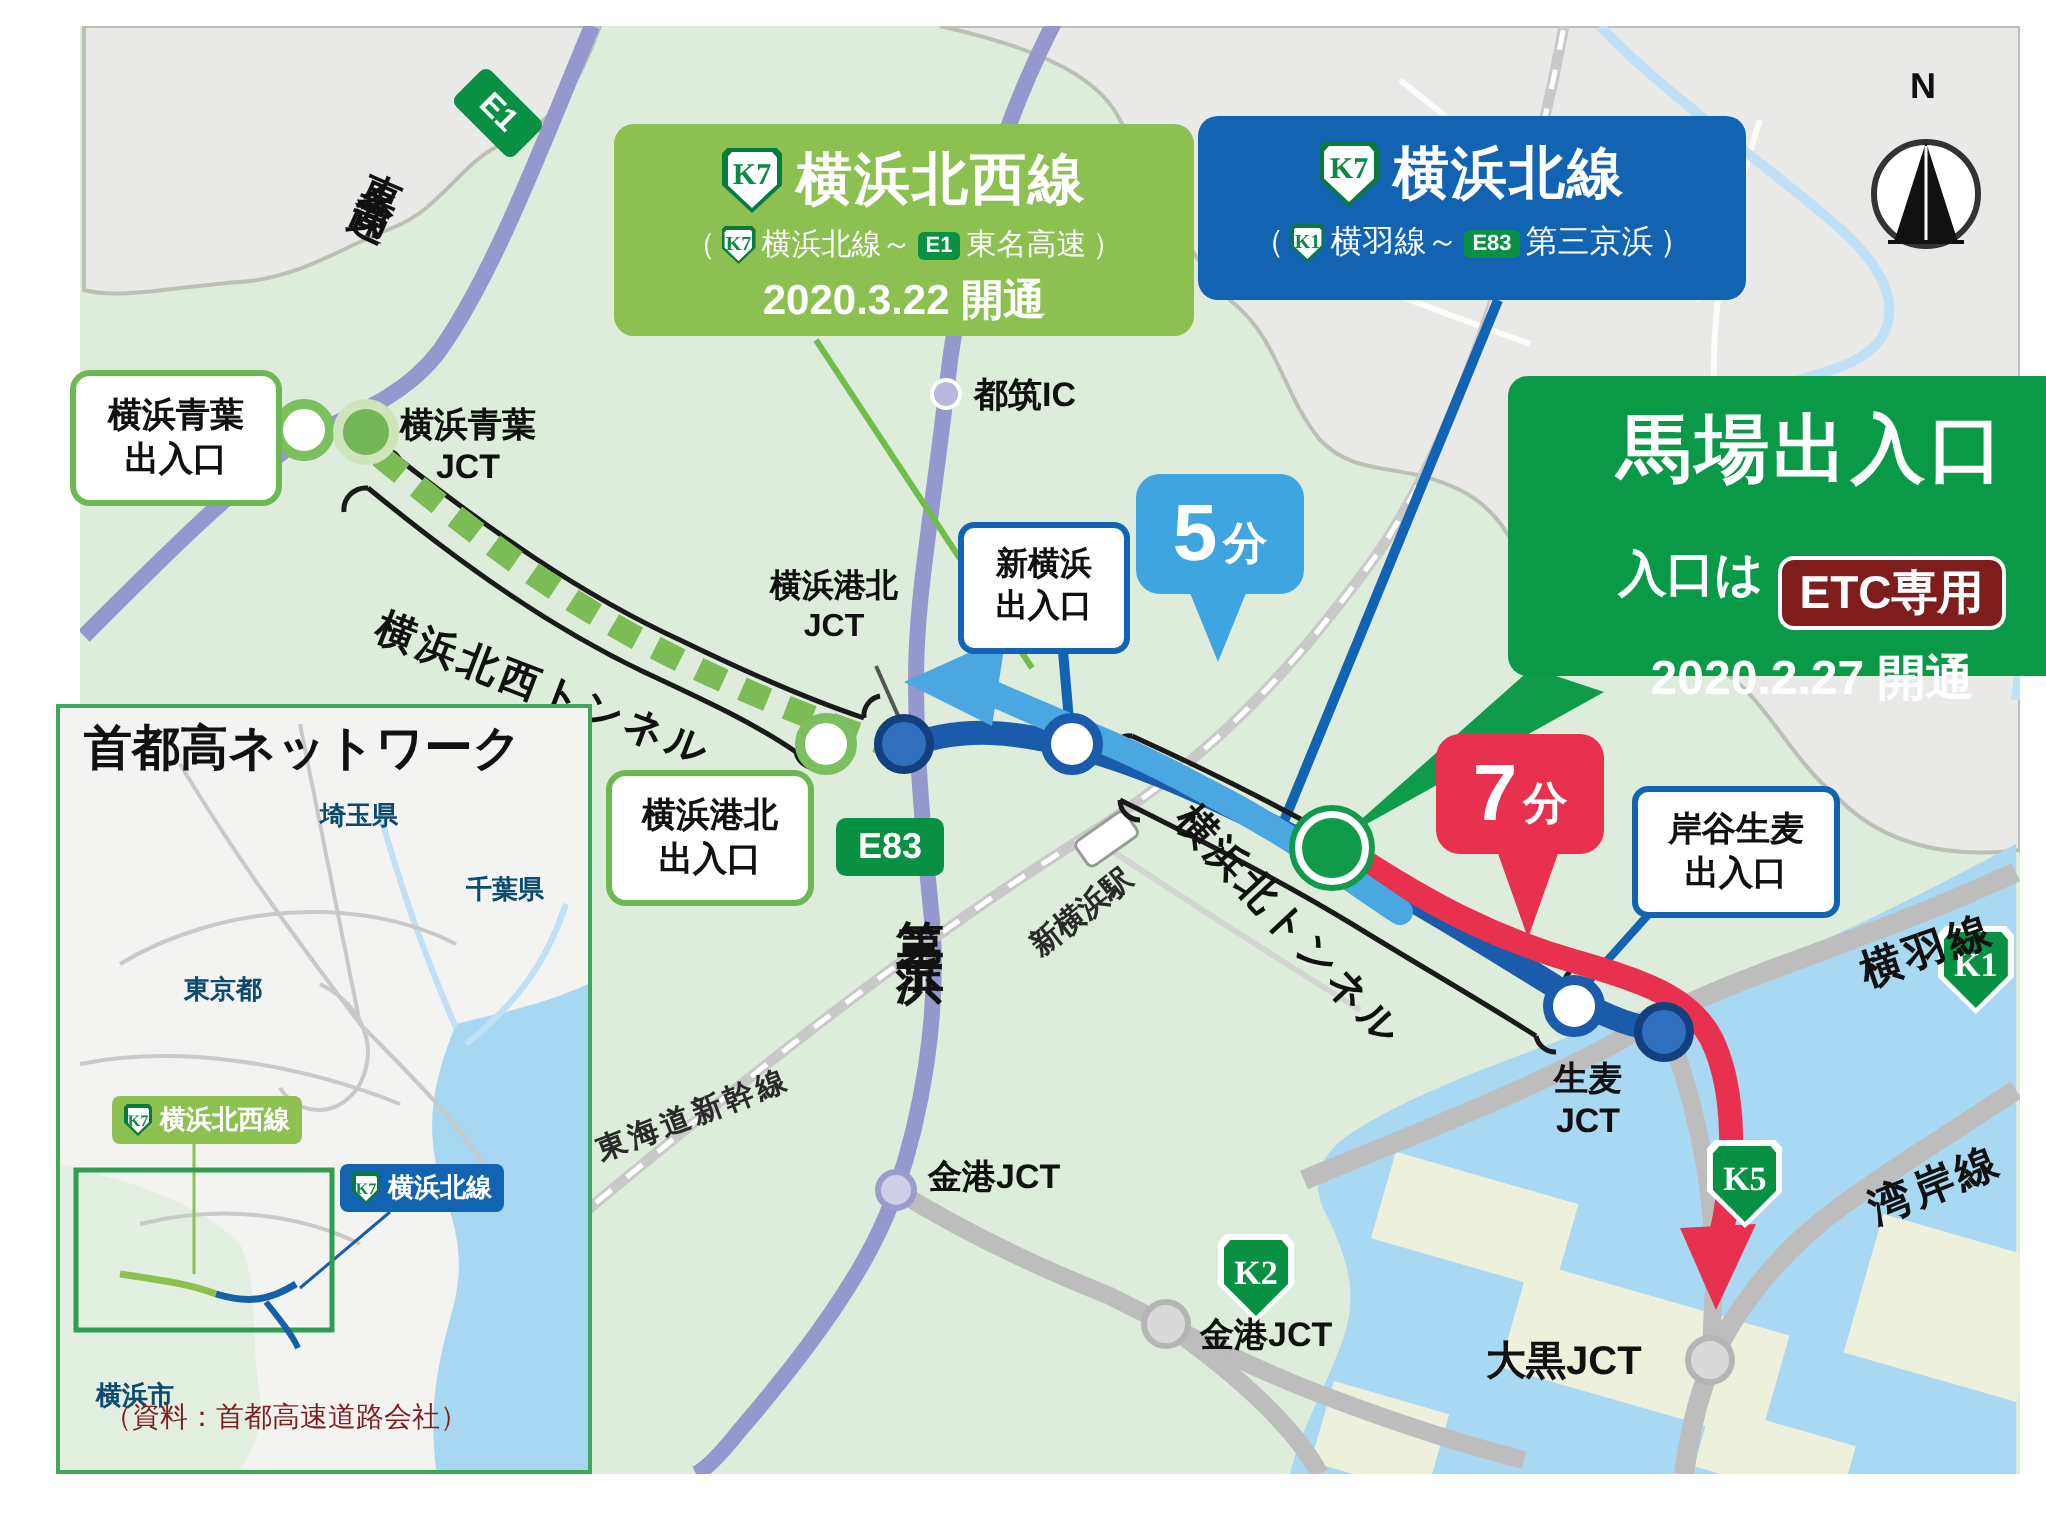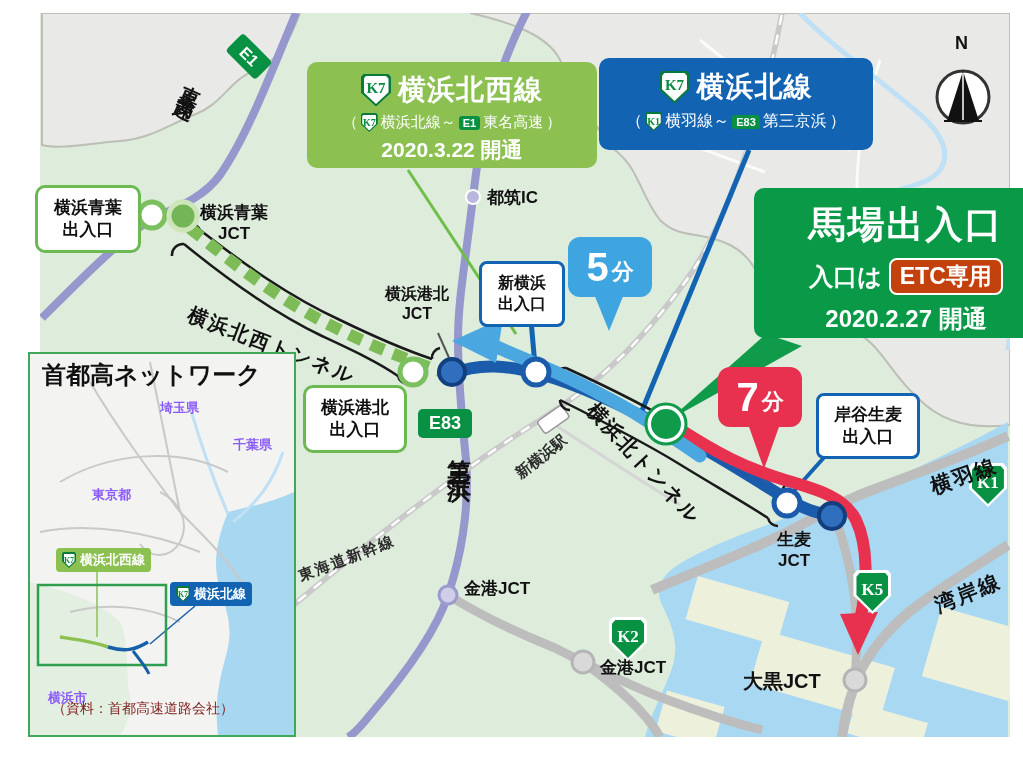--- a/index.html
+++ b/index.html
@@ -23,25 +23,25 @@
   .shield-lg{width:38px;height:44px;background:#fff;}
   .shield-lg .in{background:#089142;color:#fff;font-size:17px;padding-top:7px;}
   .shield-k7{width:30px;height:33px;background:#0a7a3c;}
   .shield-k7 .in{inset:2.5px;background:#fff;color:#0a8a42;font-size:15px;padding-top:4px;}
   .shield-xs{width:17px;height:19px;background:#0a7a3c;vertical-align:-4px;}
   .shield-xs .in{inset:1.5px;background:#fff;color:#0a8a42;font-size:10px;padding-top:2px;}
   .ebadge-xs{display:inline-flex;align-items:center;justify-content:center;background:#089142;color:#fff;
           font-weight:bold;border-radius:3px;font-size:11px;padding:1px 4px;}
   .minbadge{position:absolute;border-radius:12px;color:#fff;display:flex;align-items:center;
           justify-content:center;font-weight:bold;}
-  .etcbadge{display:inline-flex;align-items:center;justify-content:center;background:#c2410c;color:#fff;
-          border:2.5px solid #fff;border-radius:8px;font-weight:bold;font-size:23px;padding:1px 9px;}
+  .etcbadge{display:inline-flex;align-items:center;justify-content:center;background:#7f1d1d;color:#fff;
+          border:2.5px solid #fff;border-radius:8px;font-weight:bold;font-size:23px;padding:1px 9px;margin-top:20px;}
   .inset{position:absolute;left:28px;top:352px;width:268px;height:385px;background:#f3f3f1;
          border:2px solid #3fa85b;box-sizing:border-box;overflow:hidden;}
-  .inset .pref{position:absolute;font-size:13px;color:#8b5cf6;font-weight:600;}
+  .inset .pref{position:absolute;font-size:13px;color:#0c4a6e;font-weight:600;}
   .legend{position:absolute;display:flex;align-items:center;gap:4px;color:#fff;font-weight:bold;
           font-size:13px;border-radius:4px;padding:2px 6px;height:20px;}
 </style>
 </head>
 <body>
 
 <div class="stage">
 
   
   <svg width="1023" height="766" viewBox="0 0 1023 766">

